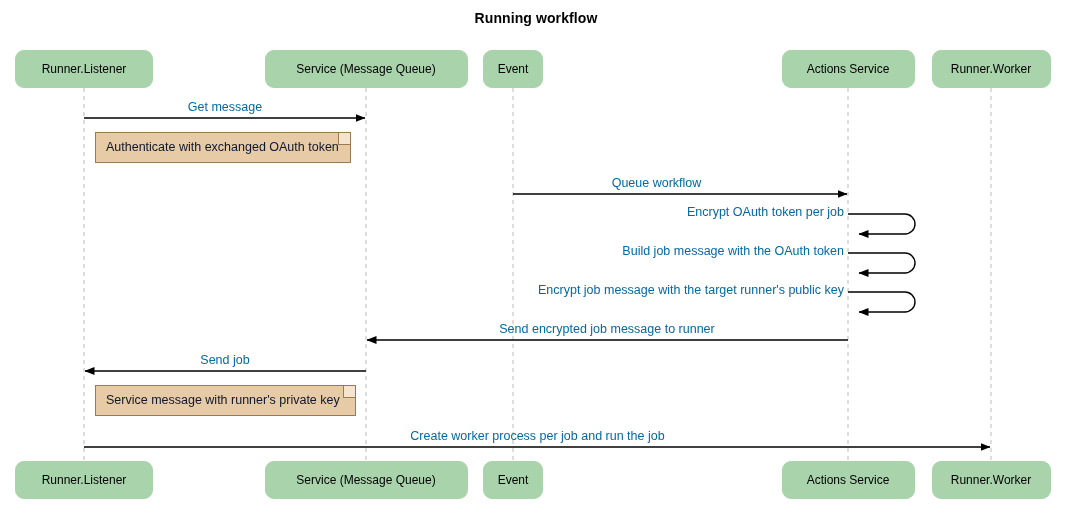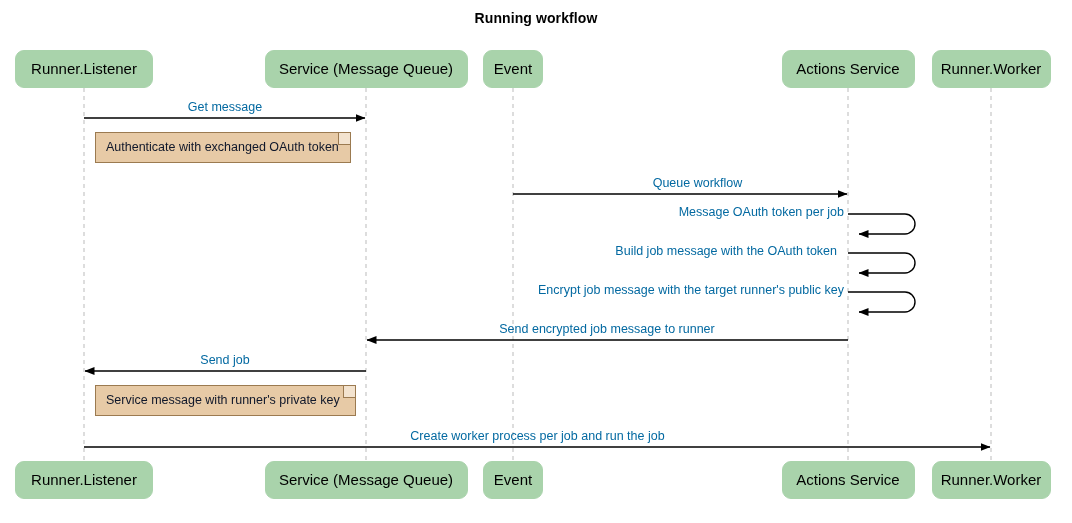--- a/index.html
+++ b/index.html
@@ -38,21 +38,21 @@
   }
   .participant {
     position: absolute;
     box-sizing: border-box;
     background: #a9d3ab;
     border: 1px solid #a9d3ab;
     border-radius: 9px;
     height: 38px;
     line-height: 36px;
     text-align: center;
-    font-size: 15px;
+    font-size: 12px;
     color: #000000;
     white-space: nowrap;
   }
   .note {
     position: absolute;
     box-sizing: border-box;
     background: #e7caa6;
     border: 1px solid #9b7a50;
     height: 31px;
     line-height: 29px;
@@ -128,22 +128,22 @@
       <div class="participant" style="left: 483px; top: 461px; width: 60px;"><span>Event</span></div>
       <div class="participant" style="left: 781.5px; top: 461px; width: 133px;"><span>Actions Service</span></div>
       <div class="participant" style="left: 931.5px; top: 461px; width: 119px;"><span>Runner.Worker</span></div>
     </div>
   <div id="notes-layer">
       <div class="note" style="left: 95px; top: 132px; width: 256px;"><span>Authenticate with exchanged OAuth token</span><div class="note-fold"></div></div>
       <div class="note" style="left: 95px; top: 385px; width: 261px;"><span>Service message with runner's private key</span><div class="note-fold"></div></div>
     </div>
   <div id="labels-layer">
       <div class="msg-label" style="left: 84px; width: 282px; top: 100px;">Get message</div>
-      <div class="msg-label" style="left: 530px; width: 335px; top: 176px;">Queue workflow</div>
-      <div class="msg-label" style="right: 228px; top: 205px;">Message OAuth token per job</div>
-      <div class="msg-label" style="right: 235px; top: 244px;">Build job message with the OAuth token</div>
+      <div class="msg-label" style="left: 489px; width: 335px; top: 176px;">Queue workflow</div>
+      <div class="msg-label" style="right: 228px; top: 205px;">Encrypt OAuth token per job</div>
+      <div class="msg-label" style="right: 228px; top: 244px;">Build job message with the OAuth token</div>
       <div class="msg-label" style="right: 228px; top: 283px;">Encrypt job message with the target runner's public key</div>
       <div class="msg-label" style="left: 366px; width: 482px; top: 322px;">Send encrypted job message to runner</div>
       <div class="msg-label" style="left: 84px; width: 282px; top: 353px;">Send job</div>
       <div class="msg-label" style="left: 84px; width: 907px; top: 429px;">Create worker process per job and run the job</div>
     </div>
 
 </div>
 
 </body></html>

